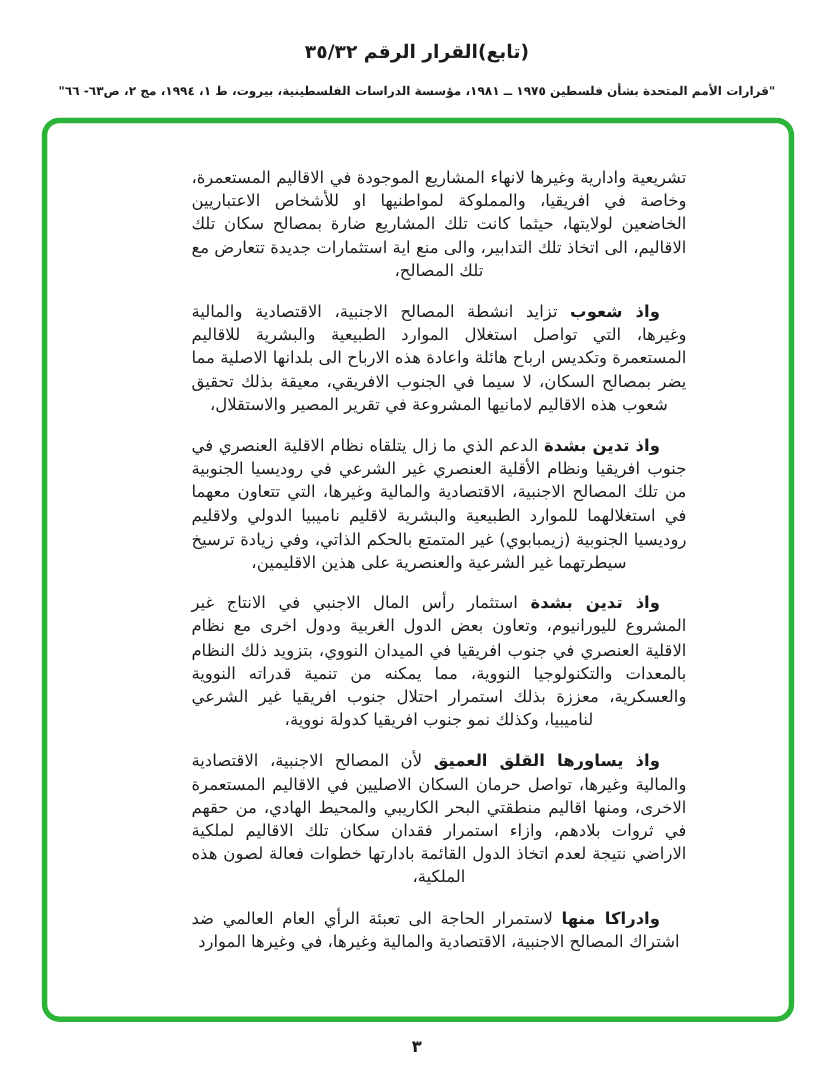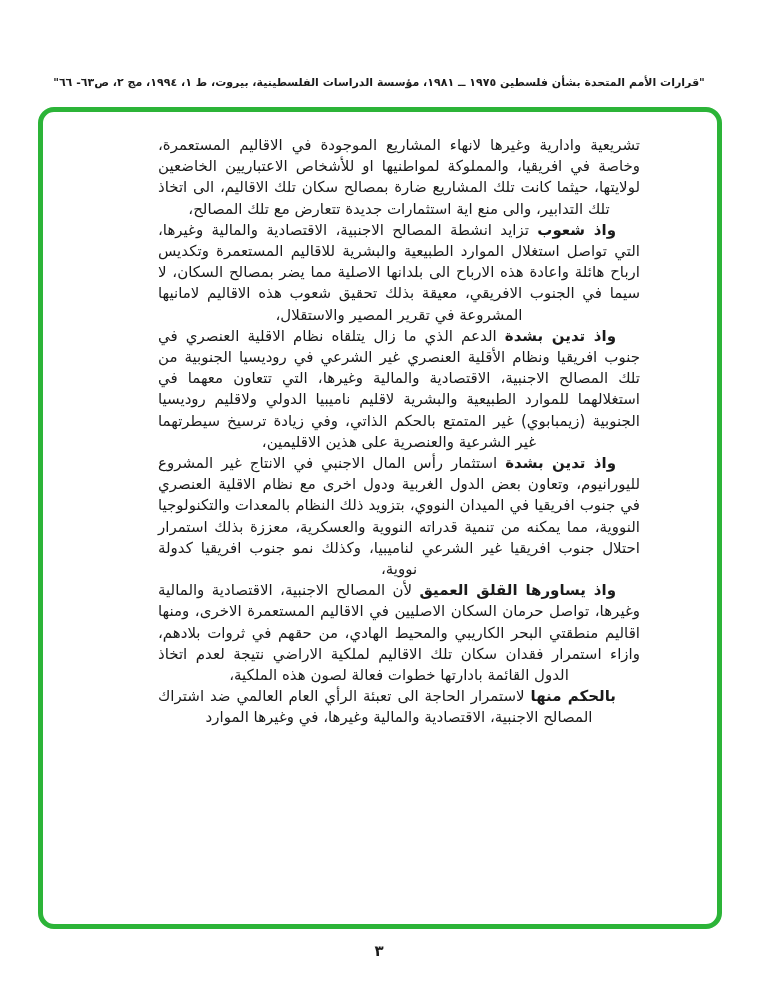--- a/index.html
+++ b/index.html
@@ -46,53 +46,54 @@
     position: absolute;
     top: 135px;
     right: 118px;
     width: 482px;
     direction: rtl;
     font-size: 15px;
     line-height: 21.2px;
     text-align: justify;
     text-align-last: center;
   }
-  .para { margin: 0; padding: 0; }
+  .para { margin: 16px; padding: 0; }
   .para.indent { text-indent: 24px; }
   .para .lead { font-weight: bold; }
   .page-num {
     position: absolute;
     top: 942px; left: 0; right: 0;
     text-align: center;
     font-weight: bold;
     font-size: 15px;
     direction: rtl;
   }
 </style>
 </head>
 <body style="color: rgb(27, 27, 27);">
 
 <div class="page">
 
+  <div class="doc-title">(تابع)القرار الرقم ٣٥/٣٢</div>
 
   <div class="source-line">"قرارات الأمم المتحدة بشأن فلسطين ١٩٧٥ ــ ١٩٨١، مؤسسة الدراسات الفلسطينية، بيروت، ط ١، ١٩٩٤، مج ٢، ص٦٣- ٦٦"</div>
 
   <div class="frame" style="border-color: rgb(44, 180, 56);"></div>
 
   <div class="text-block">
 
     <p class="para"><span class="lead"></span><span>تشريعية وادارية وغيرها لانهاء المشاريع الموجودة في الاقاليم المستعمرة، وخاصة في افريقيا، والمملوكة لمواطنيها او للأشخاص الاعتباريين الخاضعين لولايتها، حيثما كانت تلك المشاريع ضارة بمصالح سكان تلك الاقاليم، الى اتخاذ تلك التدابير، والى منع اية استثمارات جديدة تتعارض مع تلك المصالح،</span></p>
 
     <p class="para indent"><span class="lead">واذ شعوب</span><span> تزايد انشطة المصالح الاجنبية، الاقتصادية والمالية وغيرها، التي تواصل استغلال الموارد الطبيعية والبشرية للاقاليم المستعمرة وتكديس ارباح هائلة واعادة هذه الارباح الى بلدانها الاصلية مما يضر بمصالح السكان، لا سيما في الجنوب الافريقي، معيقة بذلك تحقيق شعوب هذه الاقاليم لامانيها المشروعة في تقرير المصير والاستقلال،</span></p>
 
     <p class="para indent"><span class="lead">واذ تدين بشدة</span><span> الدعم الذي ما زال يتلقاه نظام الاقلية العنصري في جنوب افريقيا ونظام الأقلية العنصري غير الشرعي في روديسيا الجنوبية من تلك المصالح الاجنبية، الاقتصادية والمالية وغيرها، التي تتعاون معهما في استغلالهما للموارد الطبيعية والبشرية لاقليم ناميبيا الدولي ولاقليم روديسيا الجنوبية (زيمبابوي) غير المتمتع بالحكم الذاتي، وفي زيادة ترسيخ سيطرتهما غير الشرعية والعنصرية على هذين الاقليمين،</span></p>
 
     <p class="para indent"><span class="lead">واذ تدين بشدة</span><span> استثمار رأس المال الاجنبي في الانتاج غير المشروع لليورانيوم، وتعاون بعض الدول الغربية ودول اخرى مع نظام الاقلية العنصري في جنوب افريقيا في الميدان النووي، بتزويد ذلك النظام بالمعدات والتكنولوجيا النووية، مما يمكنه من تنمية قدراته النووية والعسكرية، معززة بذلك استمرار احتلال جنوب افريقيا غير الشرعي لناميبيا، وكذلك نمو جنوب افريقيا كدولة نووية،</span></p>
 
     <p class="para indent"><span class="lead">واذ يساورها القلق العميق</span><span> لأن المصالح الاجنبية، الاقتصادية والمالية وغيرها، تواصل حرمان السكان الاصليين في الاقاليم المستعمرة الاخرى، ومنها اقاليم منطقتي البحر الكاريبي والمحيط الهادي، من حقهم في ثروات بلادهم، وازاء استمرار فقدان سكان تلك الاقاليم لملكية الاراضي نتيجة لعدم اتخاذ الدول القائمة بادارتها خطوات فعالة لصون هذه الملكية،</span></p>
 
-    <p class="para indent"><span class="lead">بالحكم منها</span><span> لاستمرار الحاجة الى تعبئة الرأي العام العالمي ضد اشتراك المصالح الاجنبية، الاقتصادية والمالية وغيرها، في وغيرها الموارد</span></p>
+    <p class="para indent"><span class="lead">وادراكا منها</span><span> لاستمرار الحاجة الى تعبئة الرأي العام العالمي ضد اشتراك المصالح الاجنبية، الاقتصادية والمالية وغيرها، في وغيرها الموارد</span></p>
 
   </div>
 
   <div class="page-num">٣</div>
 
 </div>
 
 </body></html>

